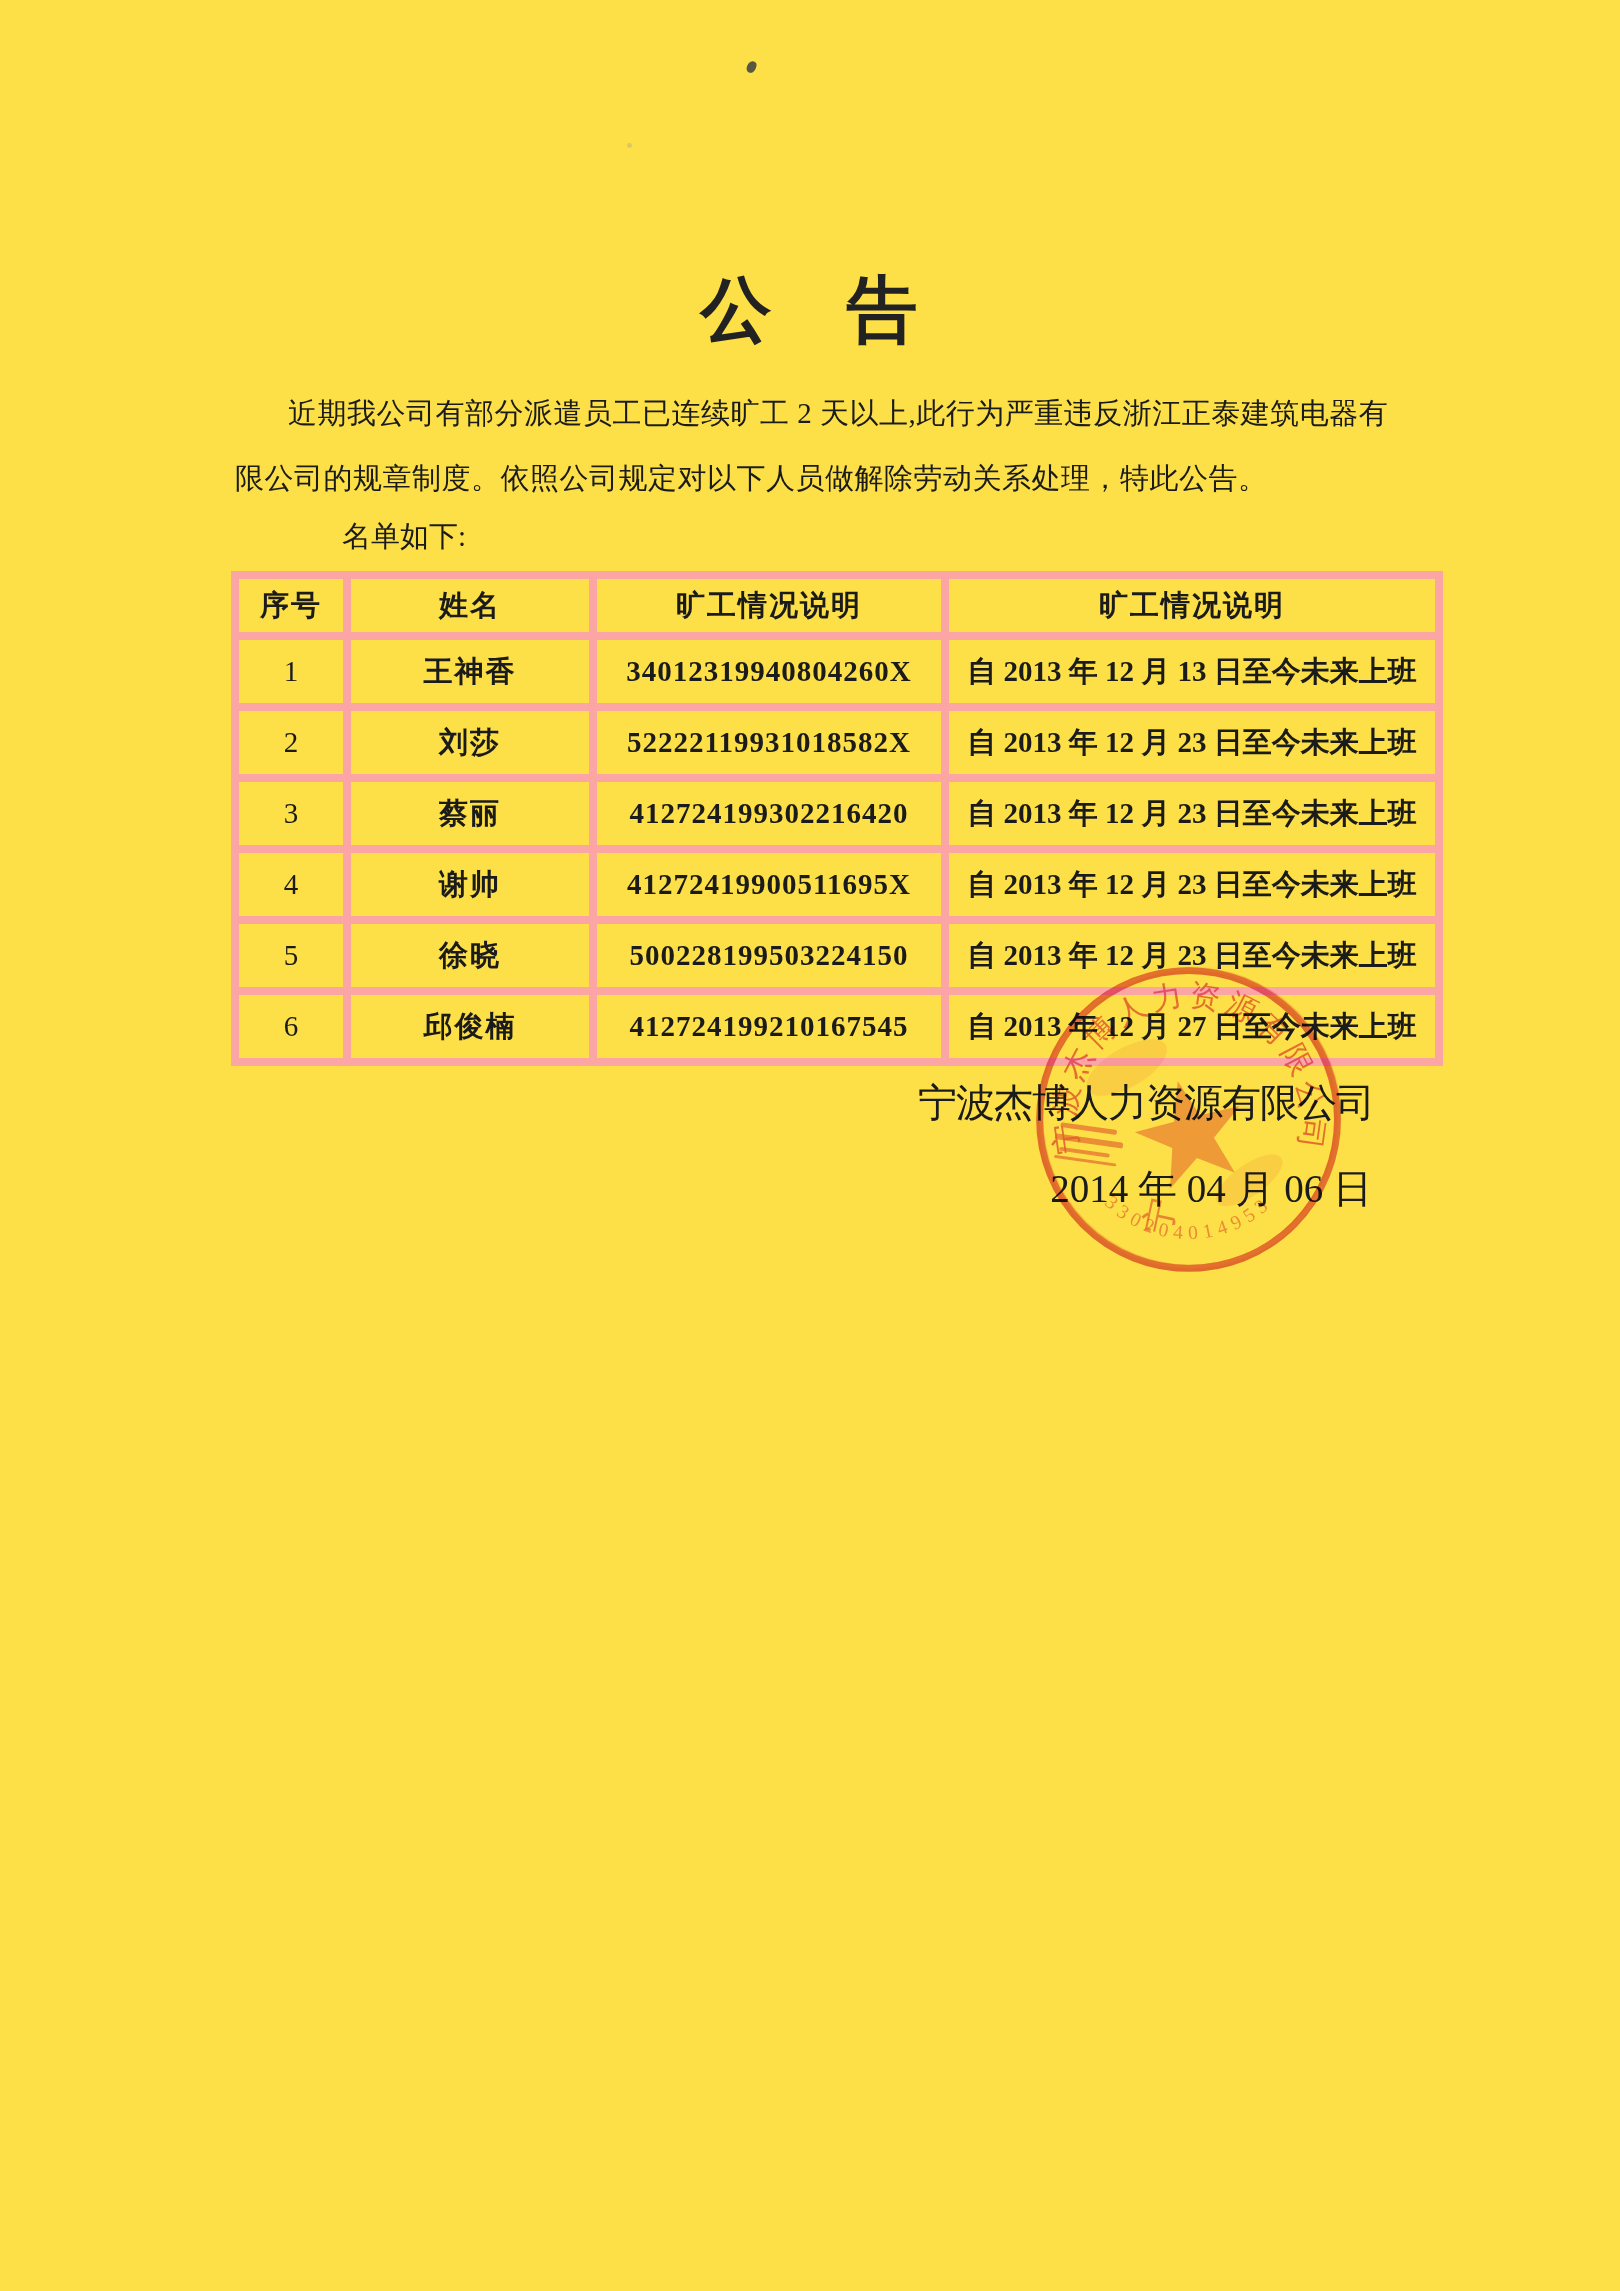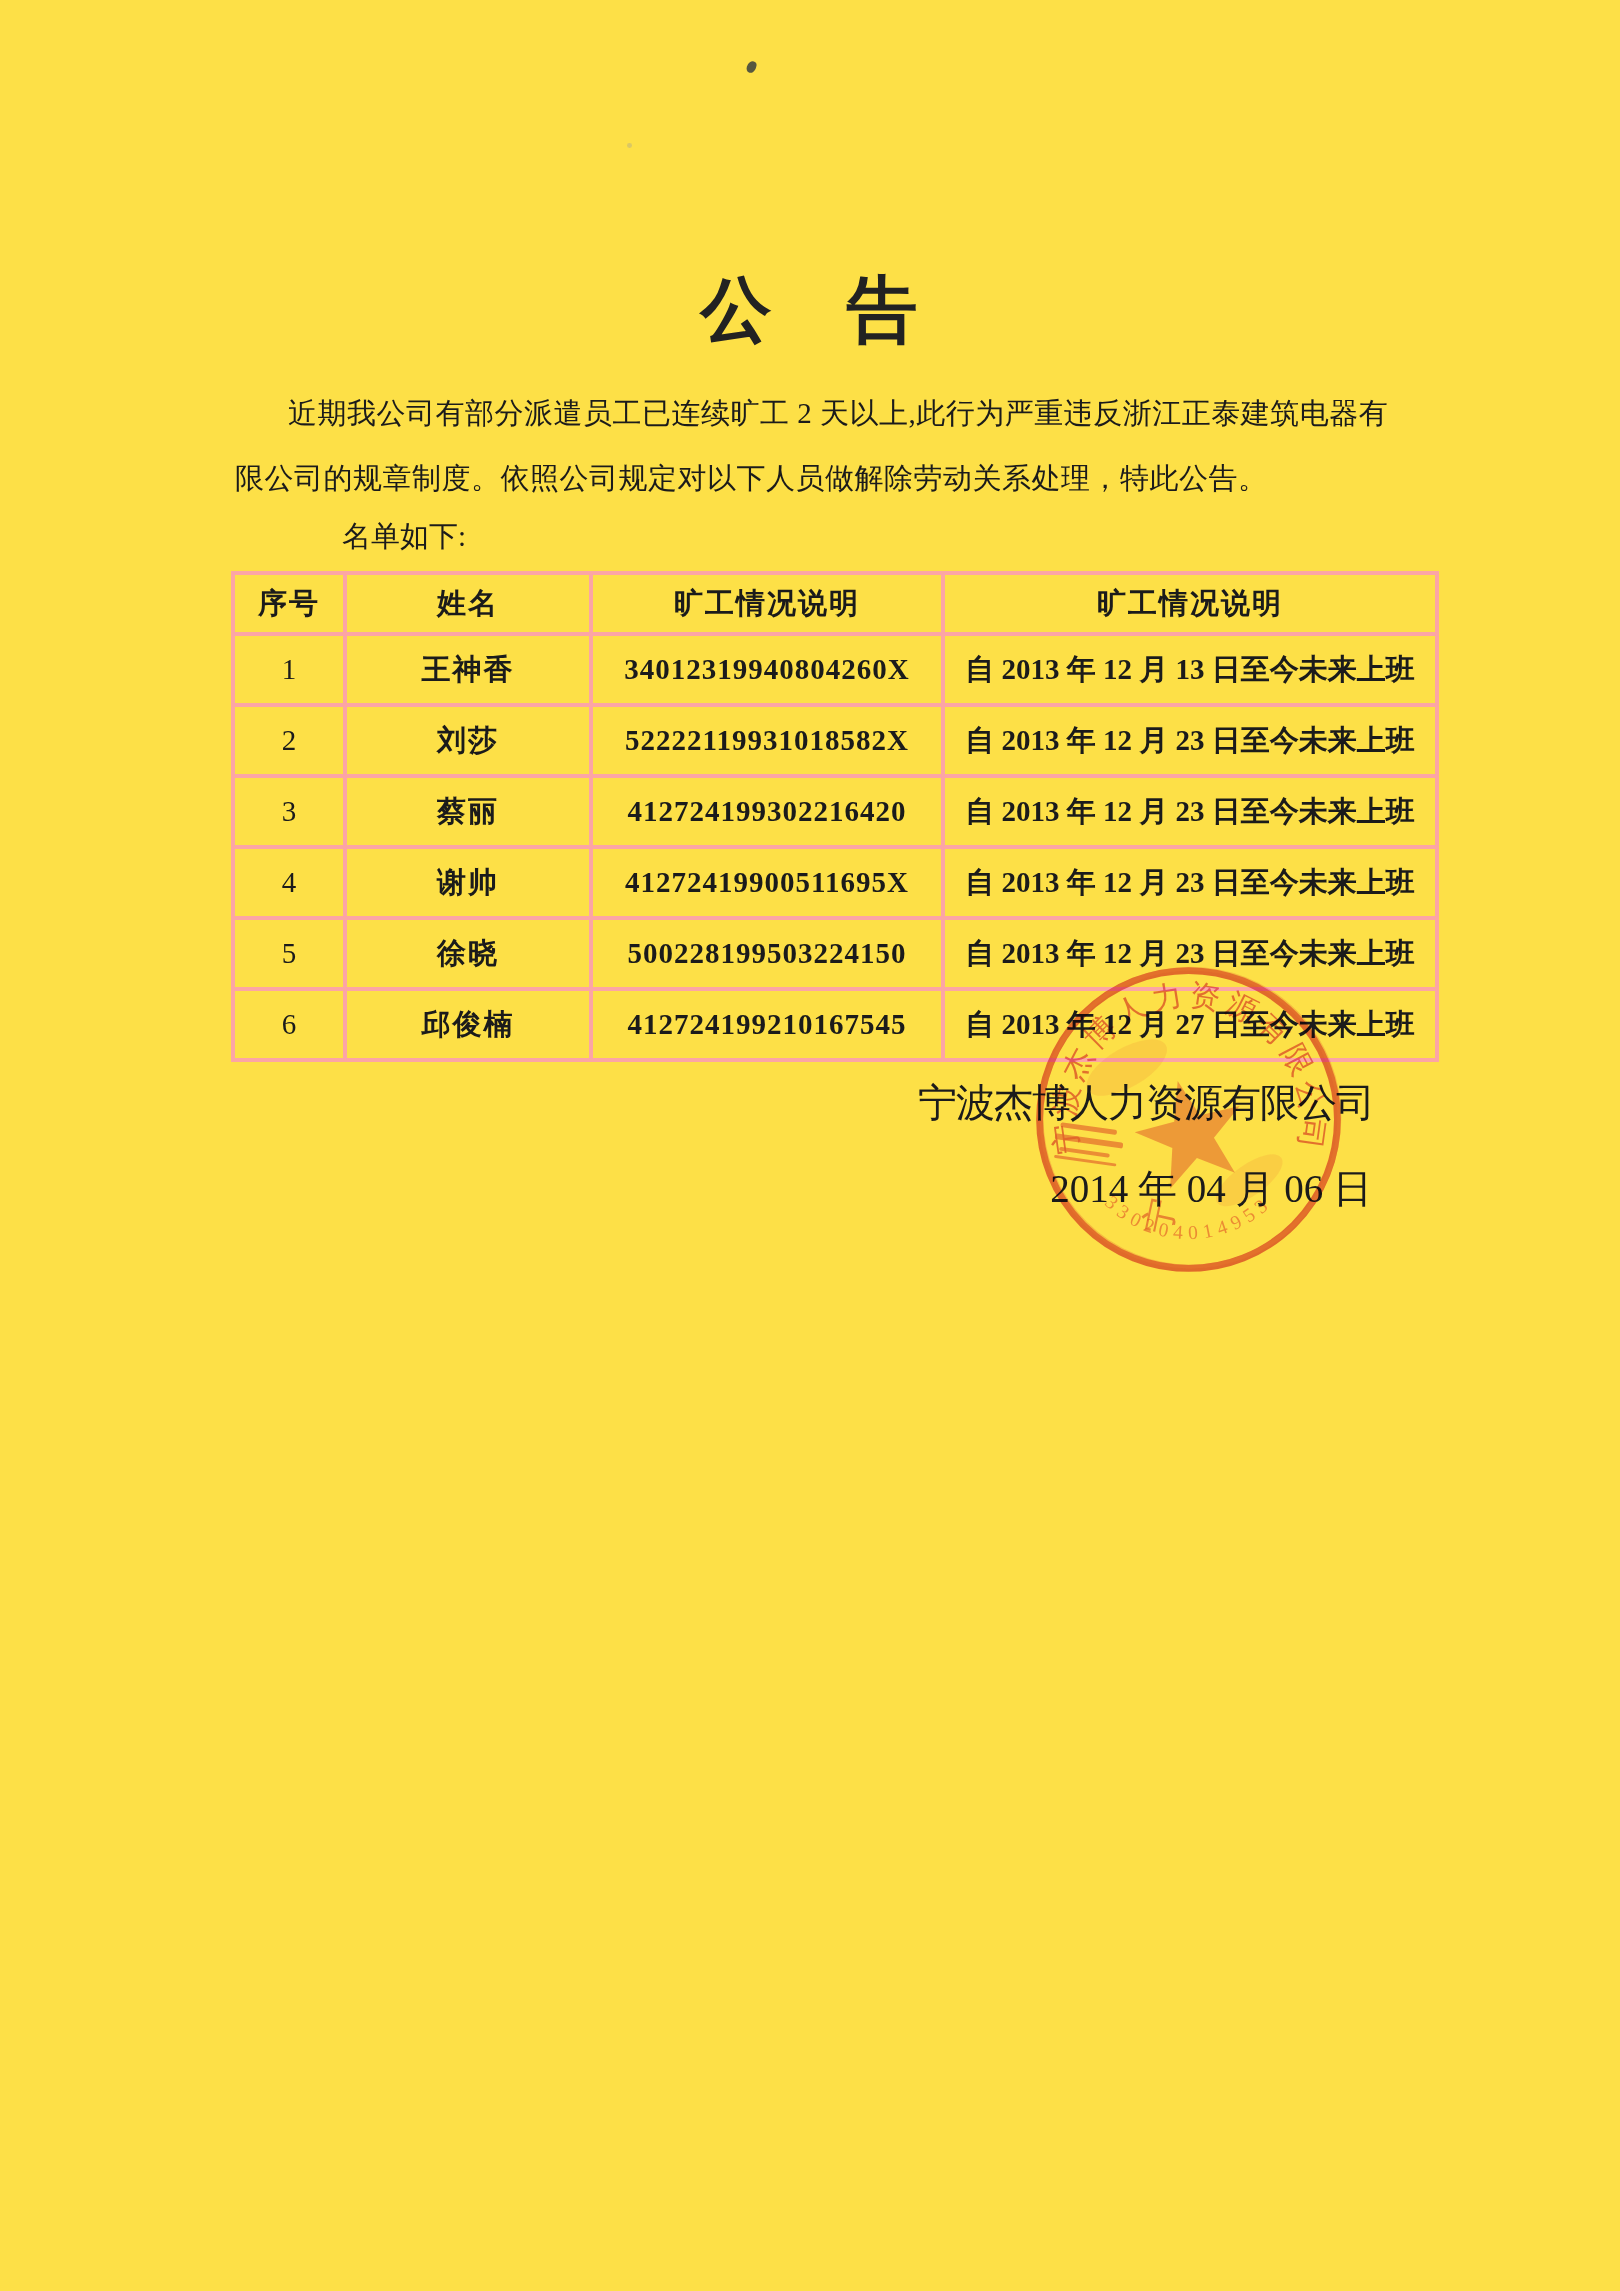--- a/index.html
+++ b/index.html
@@ -34,21 +34,21 @@
   .list-label{position:absolute;top:517px;left:300px;font-size:29px;white-space:nowrap;margin-left:42px;}
 
   table.roster{
     position:absolute;top:571px;left:231px;
     border-collapse:collapse;
     table-layout:fixed;
     width:1204px;
     font-size:29px;
   }
   table.roster th,table.roster td{
-    border:4px solid #fca5a5;
+    border:8px solid #fca5a5;
     text-align:center;vertical-align:middle;
     padding:0 17px;
     overflow:hidden;white-space:nowrap;
   }
   table.roster{border:2.9px solid #1a1a1a;}
   .col-no{width:112px;}
   .col-name{width:246px;}
   .col-id{width:352px;}
   .col-desc{width:494px;}
   tr.hdr{height:61px;}

